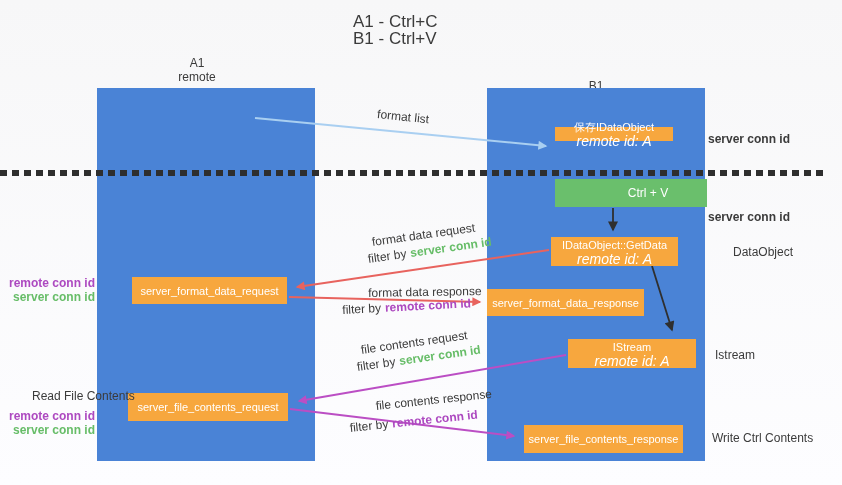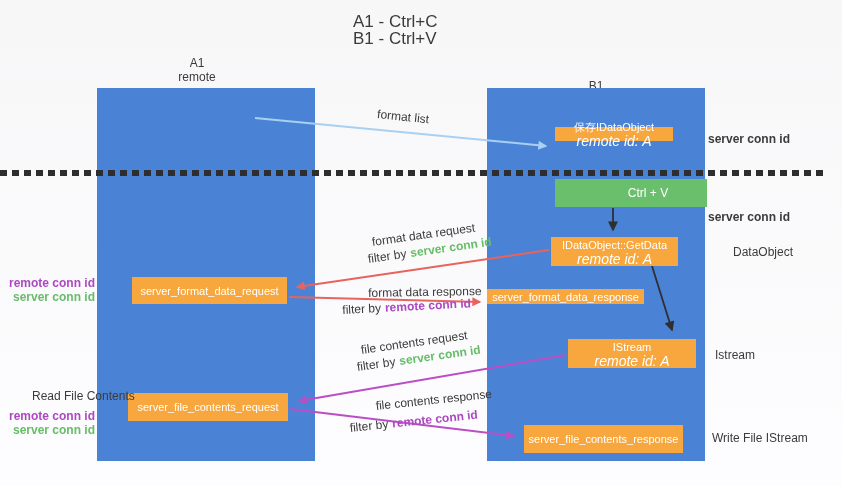--- a/index.html
+++ b/index.html
@@ -104,21 +104,21 @@
   <div class="abs box green" style="left:555px;top:179px;width:118px;height:28px;padding-left:34px;">
     <span>Ctrl + V</span>
   </div>
   <div class="abs box orange" style="left:551px;top:237px;width:127px;height:29px;">
     <span>IDataObject::GetData</span>
     <span class="l2">remote id: A</span>
   </div>
   <div class="abs box orange" style="left:132px;top:277px;width:155px;height:27px;">
     <span>server_format_data_request</span>
   </div>
-  <div class="abs box orange" style="left:487px;top:289px;width:157px;height:15px;">
+  <div class="abs box orange" style="left:487px;top:289px;width:157px;height:27px;">
     <span>server_format_data_response</span>
   </div>
   <div class="abs box orange" style="left:568px;top:339px;width:128px;height:29px;">
     <span>IStream</span>
     <span class="l2">remote id: A</span>
   </div>
   <div class="abs box orange" style="left:128px;top:393px;width:160px;height:28px;">
     <span>server_file_contents_request</span>
   </div>
   <div class="abs box orange" style="left:524px;top:425px;width:159px;height:28px;">
@@ -150,21 +150,21 @@
     <span>file contents response</span>
   </div>
   <div class="abs flow-label" style="left:349px;top:421px;transform:rotate(-6deg);">
     <span>filter by</span><span class="magenta-txt sep">remote conn id</span>
   </div>
 
   <div class="abs side-label green-txt" style="left:708px;top:132px;">server conn id</div>
   <div class="abs side-label green-txt" style="left:708px;top:210px;">server conn id</div>
   <div class="abs side-label" style="left:711px;top:245px;margin-left:22px;">DataObject</div>
   <div class="abs side-label" style="left:715px;top:348px;">Istream</div>
-  <div class="abs side-label" style="left:712px;top:431px;">Write File IStream</div>
+  <div class="abs side-label" style="left:712px;top:431px;">Write Ctrl Contents</div>
 
   <div class="abs left-stack" style="top:276px;">
     <div class="magenta-txt">remote conn id</div>
     <div class="green-txt">server conn id</div>
   </div>
   <div class="abs left-stack" style="top:389px;padding-left:32px;">Read File Contents</div>
   <div class="abs left-stack" style="top:409px;">
     <div class="magenta-txt">remote conn id</div>
     <div class="green-txt">server conn id</div>
   </div>

